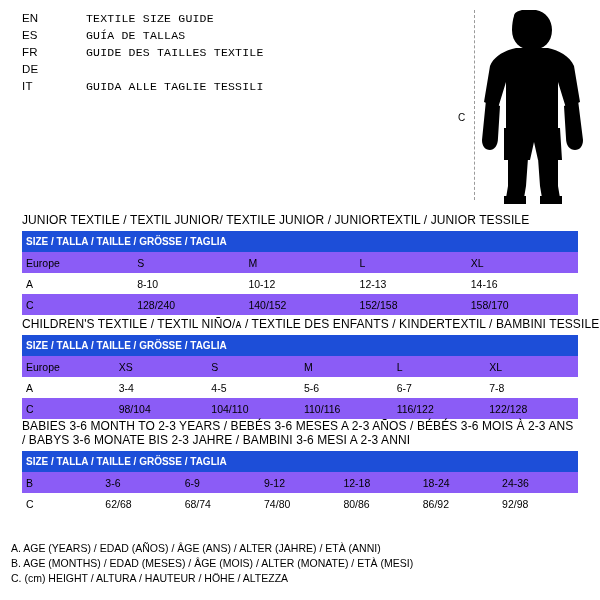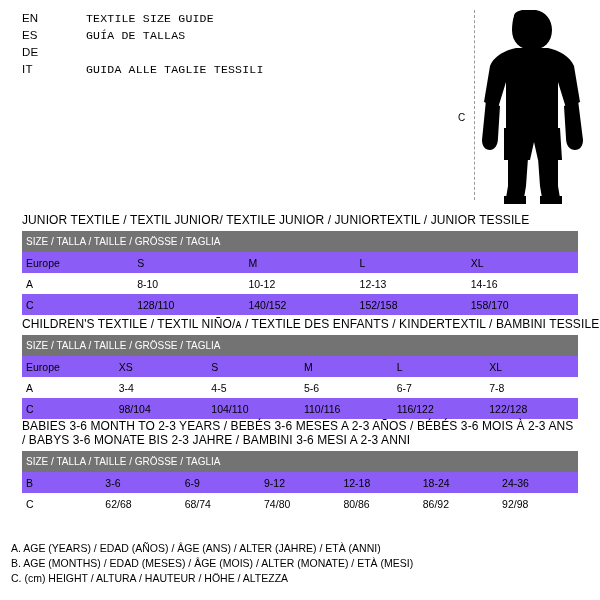--- a/index.html
+++ b/index.html
@@ -96,24 +96,24 @@
     width: 100%;
     font-size: 10.5px;
     table-layout: fixed;
   }
   table.size-table td {
     padding: 2px 0 2px 4px;
     height: 17px;
     vertical-align: middle;
   }
   tr.head-row td {
-    background: #737373;
+    background: #1d4ed8;
     color: #ffffff;
     font-size: 10px;
-    font-weight: normal;
+    font-weight: bold;
   }
   tr.shade td {
     background: #8b5cf6;
     margin-left: 12px;
   }
   tr.plain td {
     background: #ffffff;
   }
   .first-col {
     width: 86px;
@@ -138,20 +138,24 @@
 <div class="page">
 
   <div class="header">
     <div class="lang-row">
       <span class="lang-code">EN</span>
       <span class="lang-title">TEXTILE SIZE GUIDE</span>
     </div>
     <div class="lang-row">
       <span class="lang-code">ES</span>
       <span class="lang-title">GUÍA DE TALLAS</span>
+    </div>
+    <div class="lang-row">
+      <span class="lang-code">FR</span>
+      <span class="lang-title">GUIDE DES TAILLES TEXTILE</span>
     </div>
     <div class="lang-row">
       <span class="lang-code">DE</span>
     </div>
     <div class="lang-row">
       <span class="lang-code">IT</span>
       <span class="lang-title">GUIDA ALLE TAGLIE TESSILI</span>
     </div>
   </div>
 
@@ -197,21 +201,21 @@
         </tr>
         <tr class="plain">
           <td class="first-col">A</td>
           <td>8-10</td>
           <td>10-12</td>
           <td>12-13</td>
           <td>14-16</td>
         </tr>
         <tr class="shade">
           <td class="first-col">C</td>
-          <td>128/110</td>
+          <td>128/240</td>
           <td>140/152</td>
           <td>152/158</td>
           <td>158/170</td>
         </tr>
       </tbody>
     </table>
   </div>
 
   <div class="section" style="top: 317px;">
     <div class="section-title">CHILDREN'S TEXTILE / TEXTIL NIÑO/ᴀ / TEXTILE DES ENFANTS / KINDERTEXTIL / BAMBINI TESSILE</div>

